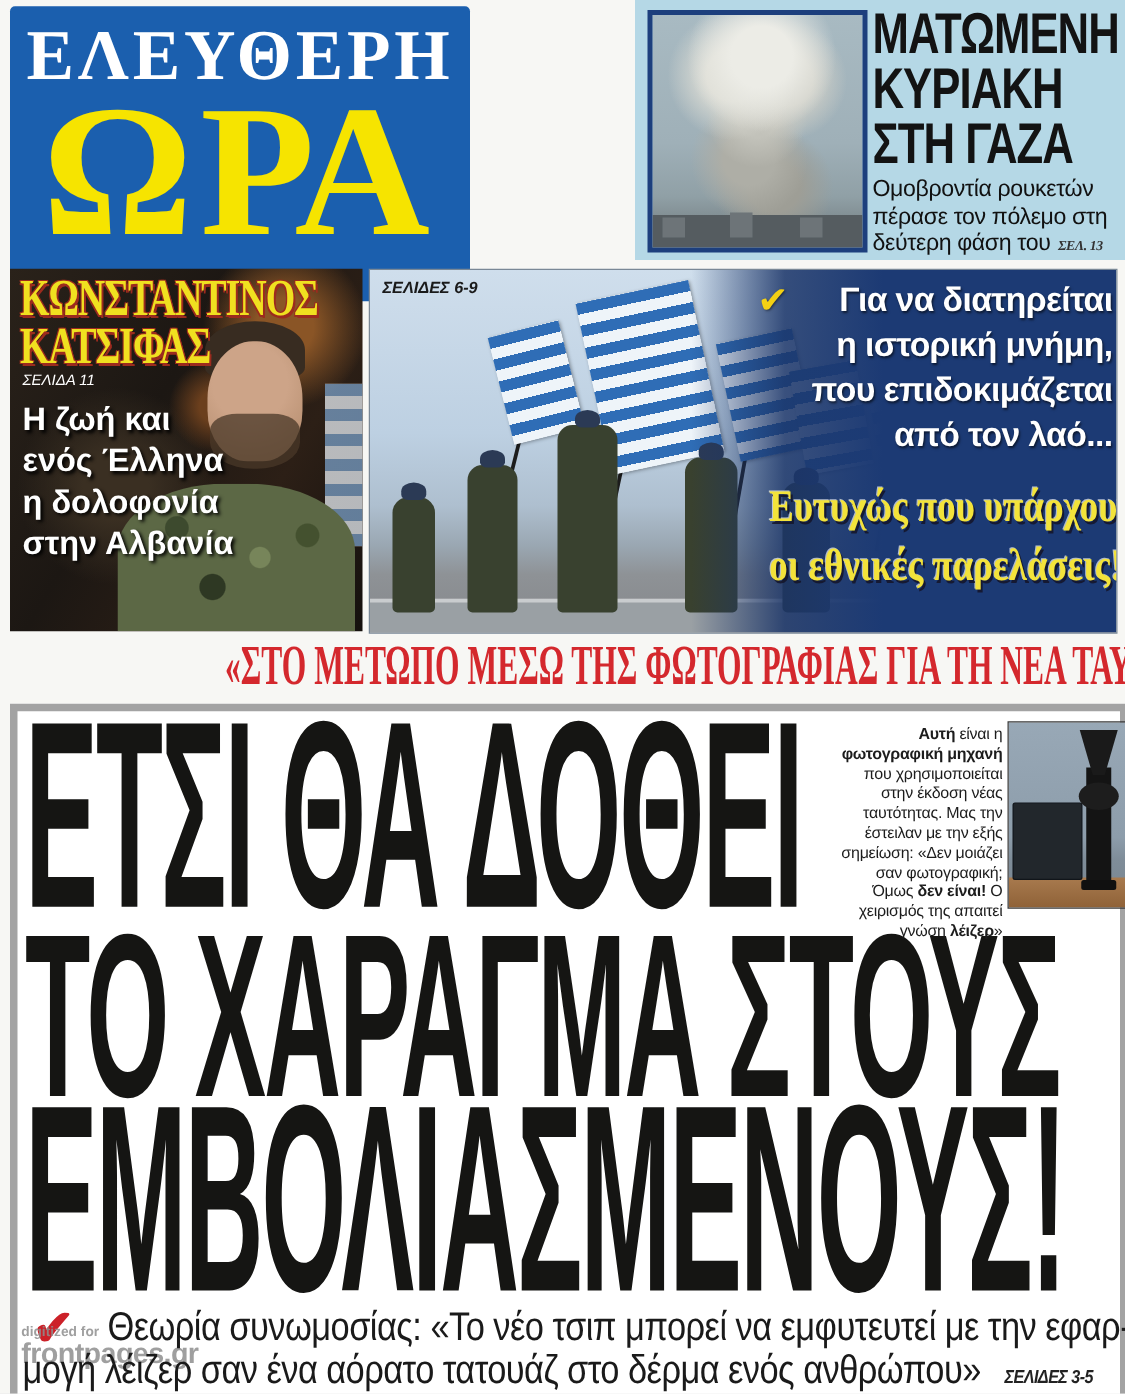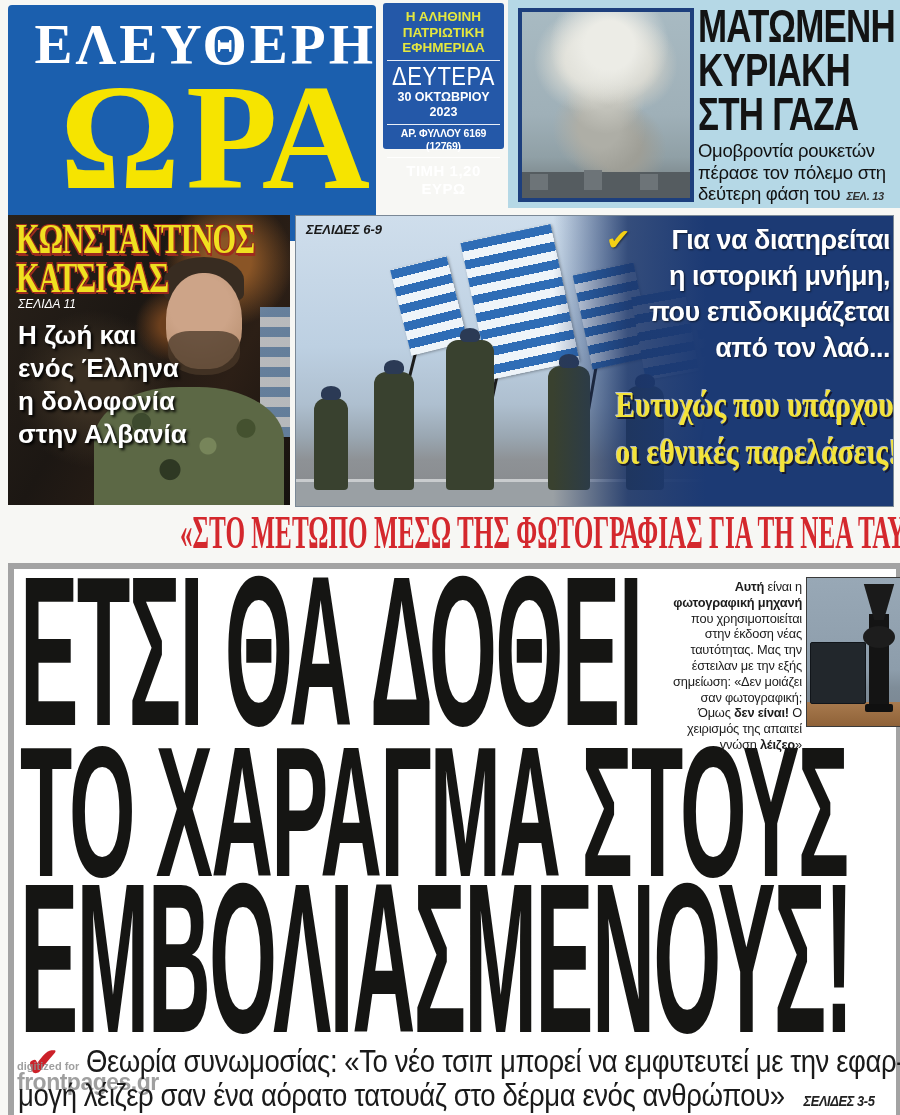--- a/index.html
+++ b/index.html
@@ -1,21 +1,21 @@
 <!DOCTYPE html>
 <html><head>
 <meta charset="utf-8">
 <style>
   html,body{margin:0;padding:0;background:#e8e8e6;}
   .page{position:relative;width:900px;height:1115px;background:#f7f7f4;overflow:hidden;
         font-family:"Liberation Sans",sans-serif;}
 
   
   .masthead{position:absolute;left:8px;top:5px;width:368px;height:236px;background:#1b5fae;
-            border-radius:4px;text-align:right;overflow:hidden;}
+            border-radius:4px;text-align:center;overflow:hidden;}
   .masthead .w1{margin-top:12px;font-family:"Liberation Serif",serif;font-weight:700;
                 font-size:57px;line-height:56px;color:#ffffff;letter-spacing:3px;}
   .masthead .w2{font-family:"Liberation Serif",serif;font-weight:700;font-size:150px;
                 line-height:128px;color:#f6e400;letter-spacing:6px;}
 
   
   .infobox{position:absolute;left:383px;top:3px;width:121px;height:146px;background:#2458a8;
            border-radius:3px;text-align:center;color:#fff;}
   .infobox .tag{color:#e4e73f;font-weight:700;font-size:13.5px;line-height:15.5px;padding-top:6px;}
   .infobox .div{border-top:1.5px solid rgba(255,255,255,.9);margin:4px 4px 2px 4px;}
@@ -47,21 +47,21 @@
         radial-gradient(circle at 64% 28%,#d0d0c8 0 12%,rgba(208,208,200,0) 28%),
         radial-gradient(circle at 50% 44%,#c2c2ba 0 12%,rgba(194,194,186,0) 30%),
         radial-gradient(circle at 46% 62%,#aeaea6 0 14%,rgba(174,174,166,0) 32%),
         radial-gradient(circle at 58% 74%,#9e9e96 0 12%,rgba(158,158,150,0) 28%);}
   .city{position:absolute;left:0;bottom:0;width:100%;height:26px;background:#555c60;}
   .city b{position:absolute;bottom:8px;width:18px;height:16px;background:#6d7478;}
   .gaza-text{position:absolute;left:190px;top:4px;width:196px;}
   .gaza-h{font-weight:700;font-size:46px;line-height:44px;color:#131313;white-space:nowrap;
           transform:scaleX(.76);transform-origin:left top;letter-spacing:-1px;}
   .gaza-deck{margin-top:4px;font-size:18.5px;line-height:21.5px;color:#111;letter-spacing:-.3px;}
-  .gaza-ref{font-style:italic;font-weight:700;font-size:11px;color:#333;margin-left:6px;}
+  .gaza-ref{font-style:italic;font-weight:700;font-size:11px;color:#333;margin-left:6px;font-family:Liberation Serif, serif;}
 
   
   .katsifas{position:absolute;left:8px;top:215px;width:282px;height:290px;overflow:hidden;
       background:
         radial-gradient(circle at 78% 16%,#8a5526 0 7%,rgba(138,85,38,0) 20%),
         radial-gradient(circle at 58% 38%,#6b3f1d 0 5%,rgba(107,63,29,0) 15%),
         radial-gradient(circle at 30% 60%,#3a2f22 0 10%,rgba(58,47,34,0) 30%),
         linear-gradient(120deg,#2a221a 0%,#1c1713 40%,#2c1f16 70%,#15110e 100%);}
   .kat-flag{position:absolute;right:0;top:92px;width:30px;height:130px;opacity:.75;
       background:repeating-linear-gradient(180deg,#7aa0c8 0 10px,#e8eef4 10px 20px);}
@@ -177,34 +177,20 @@
 </head>
 <body>
 
 <div class="page">
 
   <div class="masthead">
     <div class="w1">ΕΛΕΥΘΕΡΗ</div>
     <div class="w2">ΩΡΑ</div>
   </div>
 
-  <div class="infobox">
-    <div class="tag">
-      <div>Η ΑΛΗΘΙΝΗ</div>
-      <div>ΠΑΤΡΙΩΤΙΚΗ</div>
-      <div>ΕΦΗΜΕΡΙΔΑ</div>
-    </div>
-    <div class="div"></div>
-    <div class="day">ΔΕΥΤΕΡΑ</div>
-    <div class="date">30 ΟΚΤΩΒΡΙΟΥ 2023</div>
-    <div class="div"></div>
-    <div class="issue">ΑΡ. ΦΥΛΛΟΥ 6169 (12769)</div>
-    <div class="div"></div>
-    <div class="price">ΤΙΜΗ 1,20 ΕΥΡΩ</div>
-  </div>
 
 
   <div class="gazabox">
     <div class="gaza-photo">
       <div class="smoke"></div>
       <div class="city">
         <b style="left:8px;"></b>
         <b style="left:62px;height:20px;"></b>
         <b style="left:118px;"></b>
       </div>

